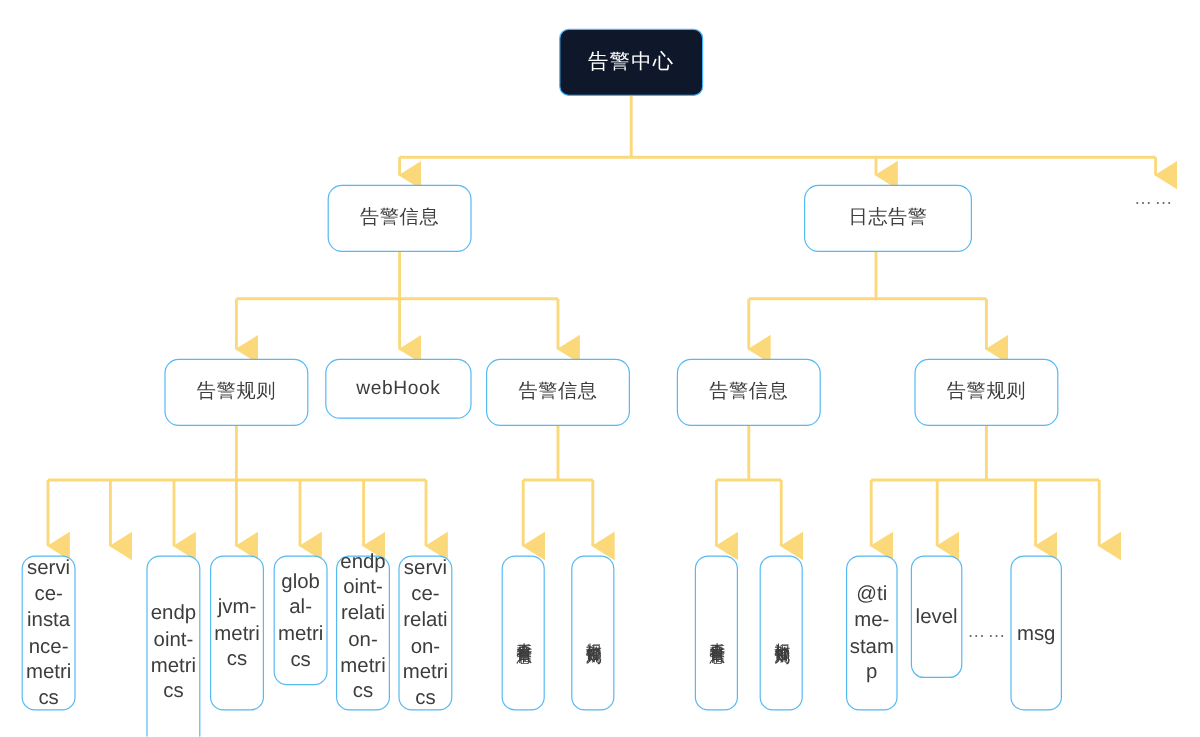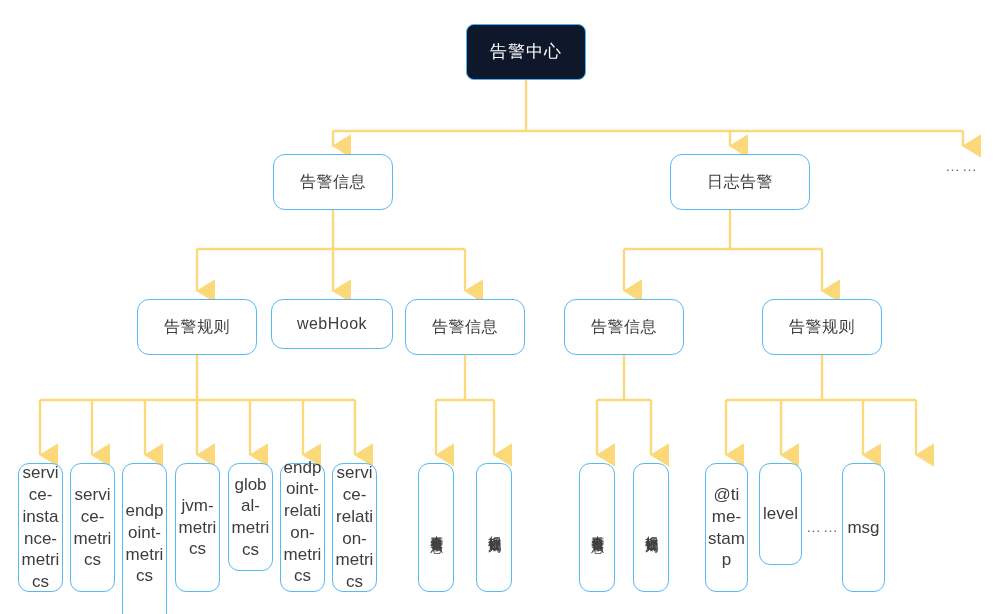--- a/index.html
+++ b/index.html
@@ -156,23 +156,20 @@
   <div class="node lvl3" style="left:564px; top:299px; width:120px; height:56px;">
     <span>告警信息</span>
   </div>
   <div class="node lvl3" style="left:762px; top:299px; width:120px; height:56px;">
     <span>告警规则</span>
   </div>
 
   <div class="node leaf" style="left:18px; top:463px; width:45px; height:129px;">
     <span>service-instance-metrics</span>
   </div>
-  <div class="node leaf" style="left:70px; top:463px; width:45px; height:129px;">
-    <span>service-metrics</span>
-  </div>
   <div class="node leaf" style="left:122px; top:463px; width:45px; height:161px;">
     <span>endpoint-metrics</span>
   </div>
   <div class="node leaf" style="left:175px; top:463px; width:45px; height:129px;">
     <span>jvm-metrics</span>
   </div>
   <div class="node leaf" style="left:228px; top:463px; width:45px; height:108px;">
     <span>global-metrics</span>
   </div>
   <div class="node leaf" style="left:280px; top:463px; width:45px; height:129px;align-items:flex-end;">

